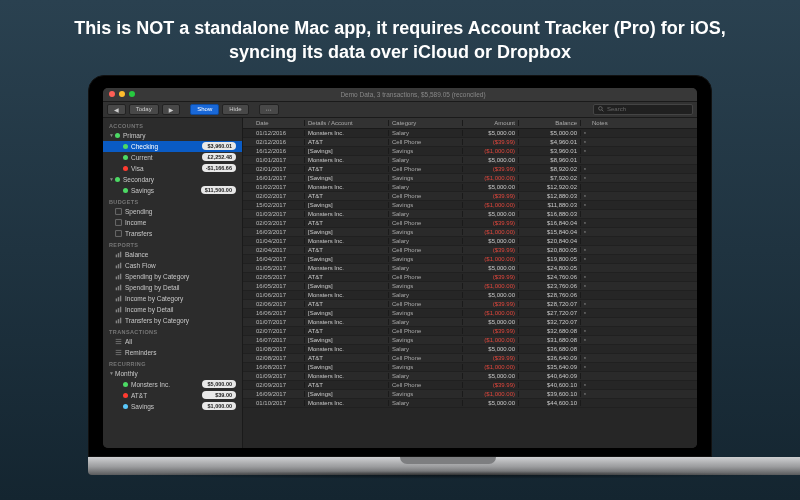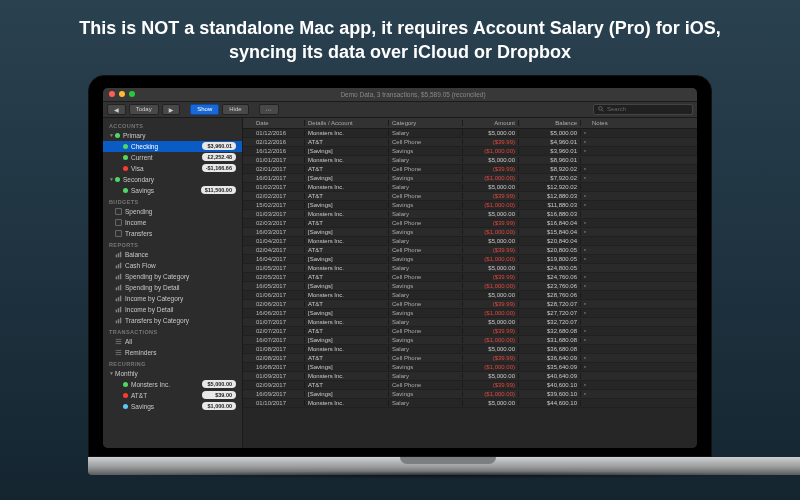--- a/index.html
+++ b/index.html
@@ -49,21 +49,21 @@
 .amt-pos{color:#c8c8c8}
 .amt-neg{color:#e0463c}
 .base{width:720px;height:18px;background:linear-gradient(180deg,#cfd0d2 0%,#9a9b9d 55%,#5a5b5d 100%);margin:0 auto;border-radius:0 0 4px 4px;position:relative}
 .notch{position:absolute;top:0;left:50%;transform:translateX(-50%);width:96px;height:7px;background:#7d7e80;border-radius:0 0 7px 7px}
 .base::after{content:"";position:absolute;bottom:-4px;left:20px;right:20px;height:8px;background:radial-gradient(ellipse,rgba(0,0,0,.45),transparent 70%)}
 svg{display:block}
 </style>
 </head>
 <body>
 
-<div class="promo">This is NOT a standalone Mac app, it requires Account Salary (Pro) for iOS, syncing its data over iCloud or Dropbox</div>
+<div class="promo">This is NOT a standalone Mac app, it requires Account Tracker (Pro) for iOS, syncing its data over iCloud or Dropbox</div>
 
 <div class="laptop">
  <div class="screen">
   <div class="app">
 
    <div class="titlebar">
     <div class="lights">
      <span class="light r"></span>
      <span class="light y"></span>
      <span class="light g"></span>

